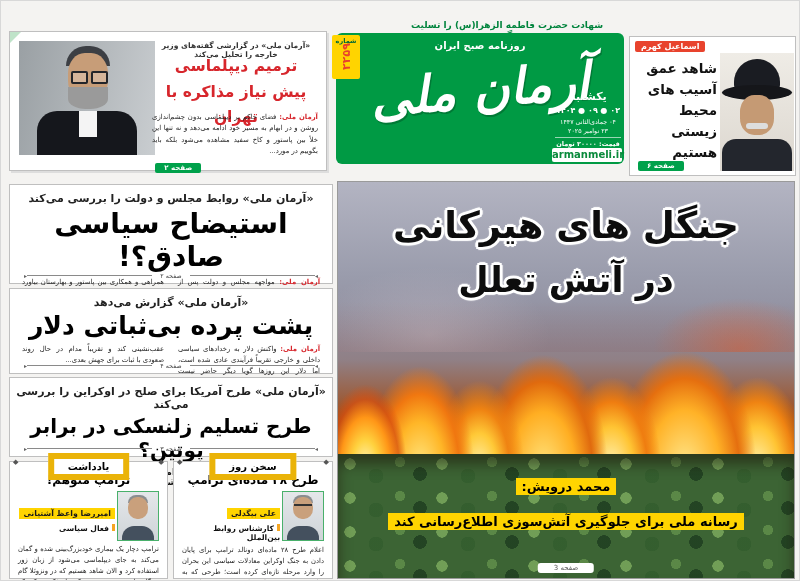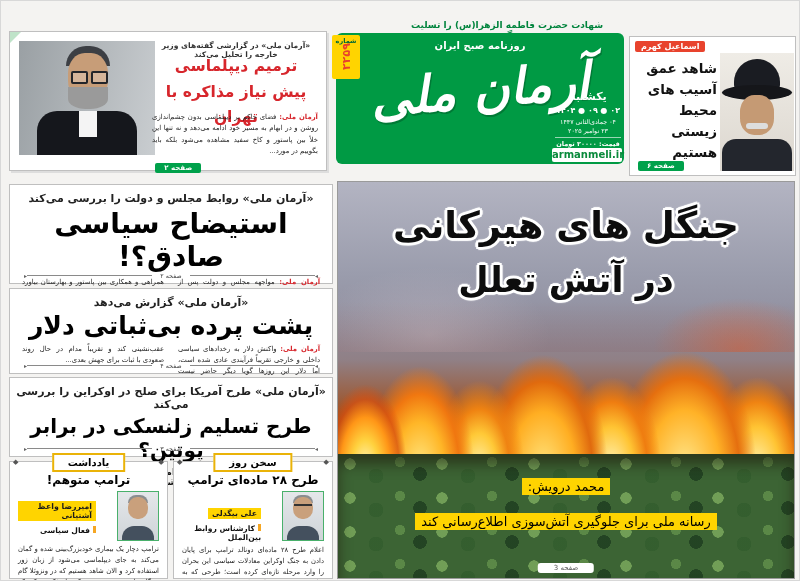--- a/index.html
+++ b/index.html
@@ -99,25 +99,25 @@
   .story-foot{position:absolute;bottom:4px;left:14px;right:14px;display:flex;align-items:center;}
   .foot-line{flex:1;height:1px;background:#8a8a8a;}
   .foot-arrow{font-size:6px;color:#666;line-height:1;}
   .foot-page{font-size:6.3px;color:#444;padding:0 8px;}
 
   
   .mini{top:460px;height:118px;}
   .mini-note{left:8px;width:159px;}
   .mini-word{left:172px;width:160px;}
   .tab{position:absolute;top:-9px;left:50%;transform:translateX(-50%);background:#fff;
-    border:2px solid #eab308;padding:0 14px;font-size:10px;font-weight:bold;line-height:15px;white-space:nowrap;}
+    border:6px solid #eab308;padding:0 14px;font-size:10px;font-weight:bold;line-height:15px;white-space:nowrap;}
   .corner-diamond{position:absolute;top:-4px;font-size:7px;color:#555;}
   .cd-r{right:3px;} .cd-l{left:3px;}
   .mini-title{margin-top:11px;text-align:center;font-size:12px;font-weight:bold;color:#000;}
-  .author-row{display:flex;align-items:flex-start;gap:21px;margin:4px 8px 0 8px;}
+  .author-row{display:flex;align-items:flex-start;gap:2px;margin:4px 8px 0 8px;}
   .author-meta{padding-top:10px;}
   .author-name{display:inline-block;background:#ffd400;color:#1a1a1a;font-size:7.8px;font-weight:bold;
     padding:1px 4px;}
   .author-role{display:block;margin-top:4px;font-size:7.6px;font-weight:bold;color:#111;}
   .role-bar{display:inline-block;width:3px;height:7px;background:#f5a623;margin-left:3px;}
   .mini-body{margin:3px 8px 0 8px;font-size:6.8px;line-height:1.6;text-align:justify;color:#222;}
 
   
   .main-story{position:absolute;left:336px;top:180px;width:458px;height:398px;border:1px solid #9a9a9a;
     box-sizing:border-box;overflow:hidden;background:#8d8f9e;}
@@ -143,21 +143,21 @@
       radial-gradient(circle 9px at 62px 8px, rgba(96,142,74,.85) 55%, rgba(0,0,0,0) 58%),
       radial-gradient(circle 12px at 82px 20px, rgba(34,66,34,.95) 55%, rgba(0,0,0,0) 58%);
     background-size:92px 34px;box-shadow:inset 0 10px 14px rgba(30,20,10,.55);}
   .fire-hl{position:absolute;left:0;width:100%;text-align:center;font-weight:bold;color:#0d0d0d;
     letter-spacing:-1px;
     text-shadow:-2px -2px 0 #fff,0 -2px 0 #fff,2px -2px 0 #fff,-2px 0 0 #fff,2px 0 0 #fff,
       -2px 2px 0 #fff,0 2px 0 #fff,2px 2px 0 #fff,-3px 0 1px #fff,3px 0 1px #fff,0 3px 1px #fff,0 -3px 1px #fff;}
   .fire-hl1{top:22px;font-size:37px;}
   .fire-hl2{top:78px;font-size:35px;}
   .fire-caption{position:absolute;top:296px;left:0;width:100%;text-align:center;line-height:1.0;}
-  .cap-chip{display:inline-block;background:#ffd400;color:#000;font-weight:normal;font-size:13px;
+  .cap-chip{display:inline-block;background:#ffd400;color:#000;font-weight:bold;font-size:13px;
     padding:2px 6px;}
   .cap-line2{margin-top:18px;}
   .main-page-badge{position:absolute;bottom:5px;left:50%;transform:translateX(-50%);
     background:#fff;color:#555;font-size:7px;padding:1px 16px;border-radius:3px;}
 </style>
 </head>
 <body>
 
 <div class="paper">
 

